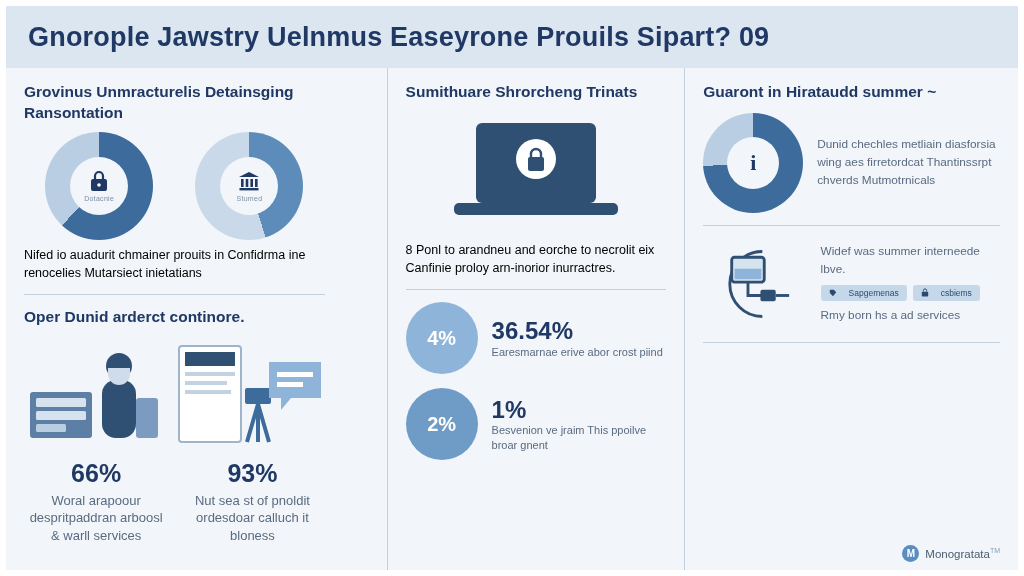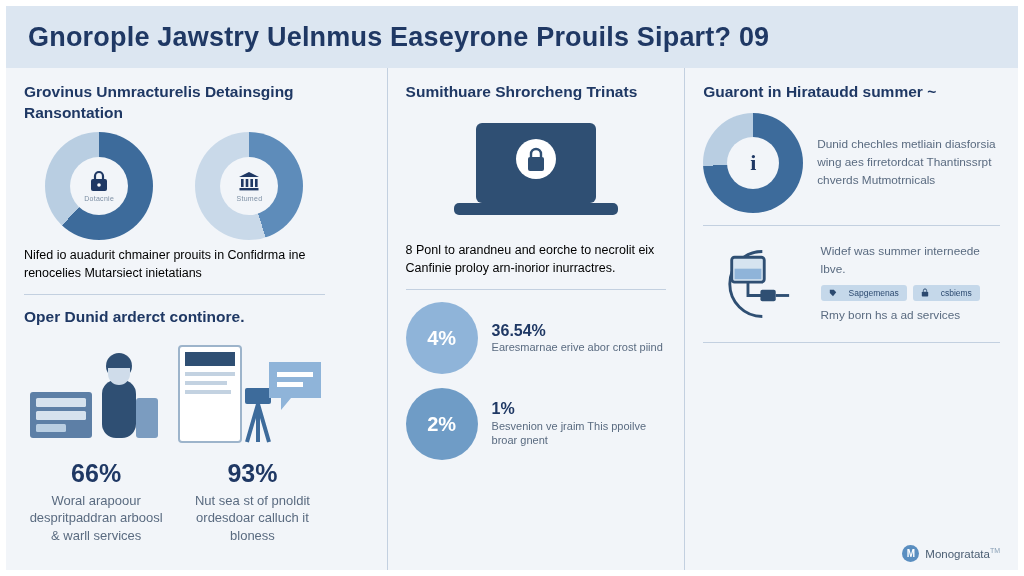--- a/index.html
+++ b/index.html
@@ -155,21 +155,21 @@
     display: flex;
     align-items: center;
     justify-content: center;
     font-size: 20px;
     font-weight: bold;
     flex: none;
   }
   .circle.dark { background: #6f9cc6; }
   .circle-txt { margin-left: 14px; }
   .circle-txt .big {
-    font-size: 16px;
+    font-size: 24px;
     font-weight: bold;
     color: #1f3864;
     line-height: 1.15;
   }
   .circle-txt .small {
     font-size: 11px;
     color: #5a6b80;
     line-height: 1.35;
   }
   

